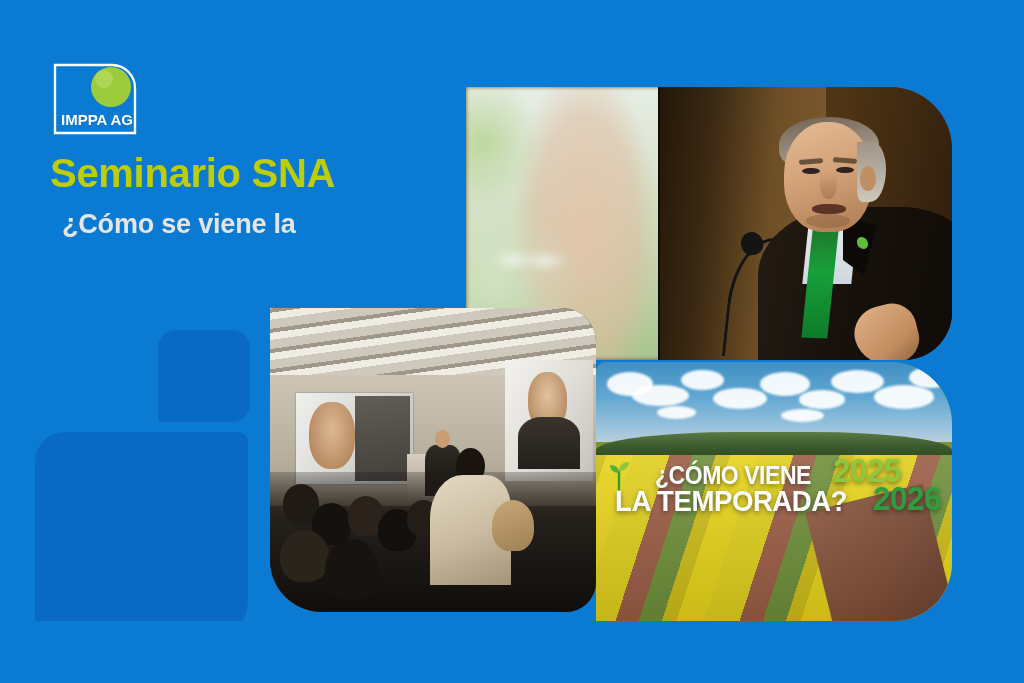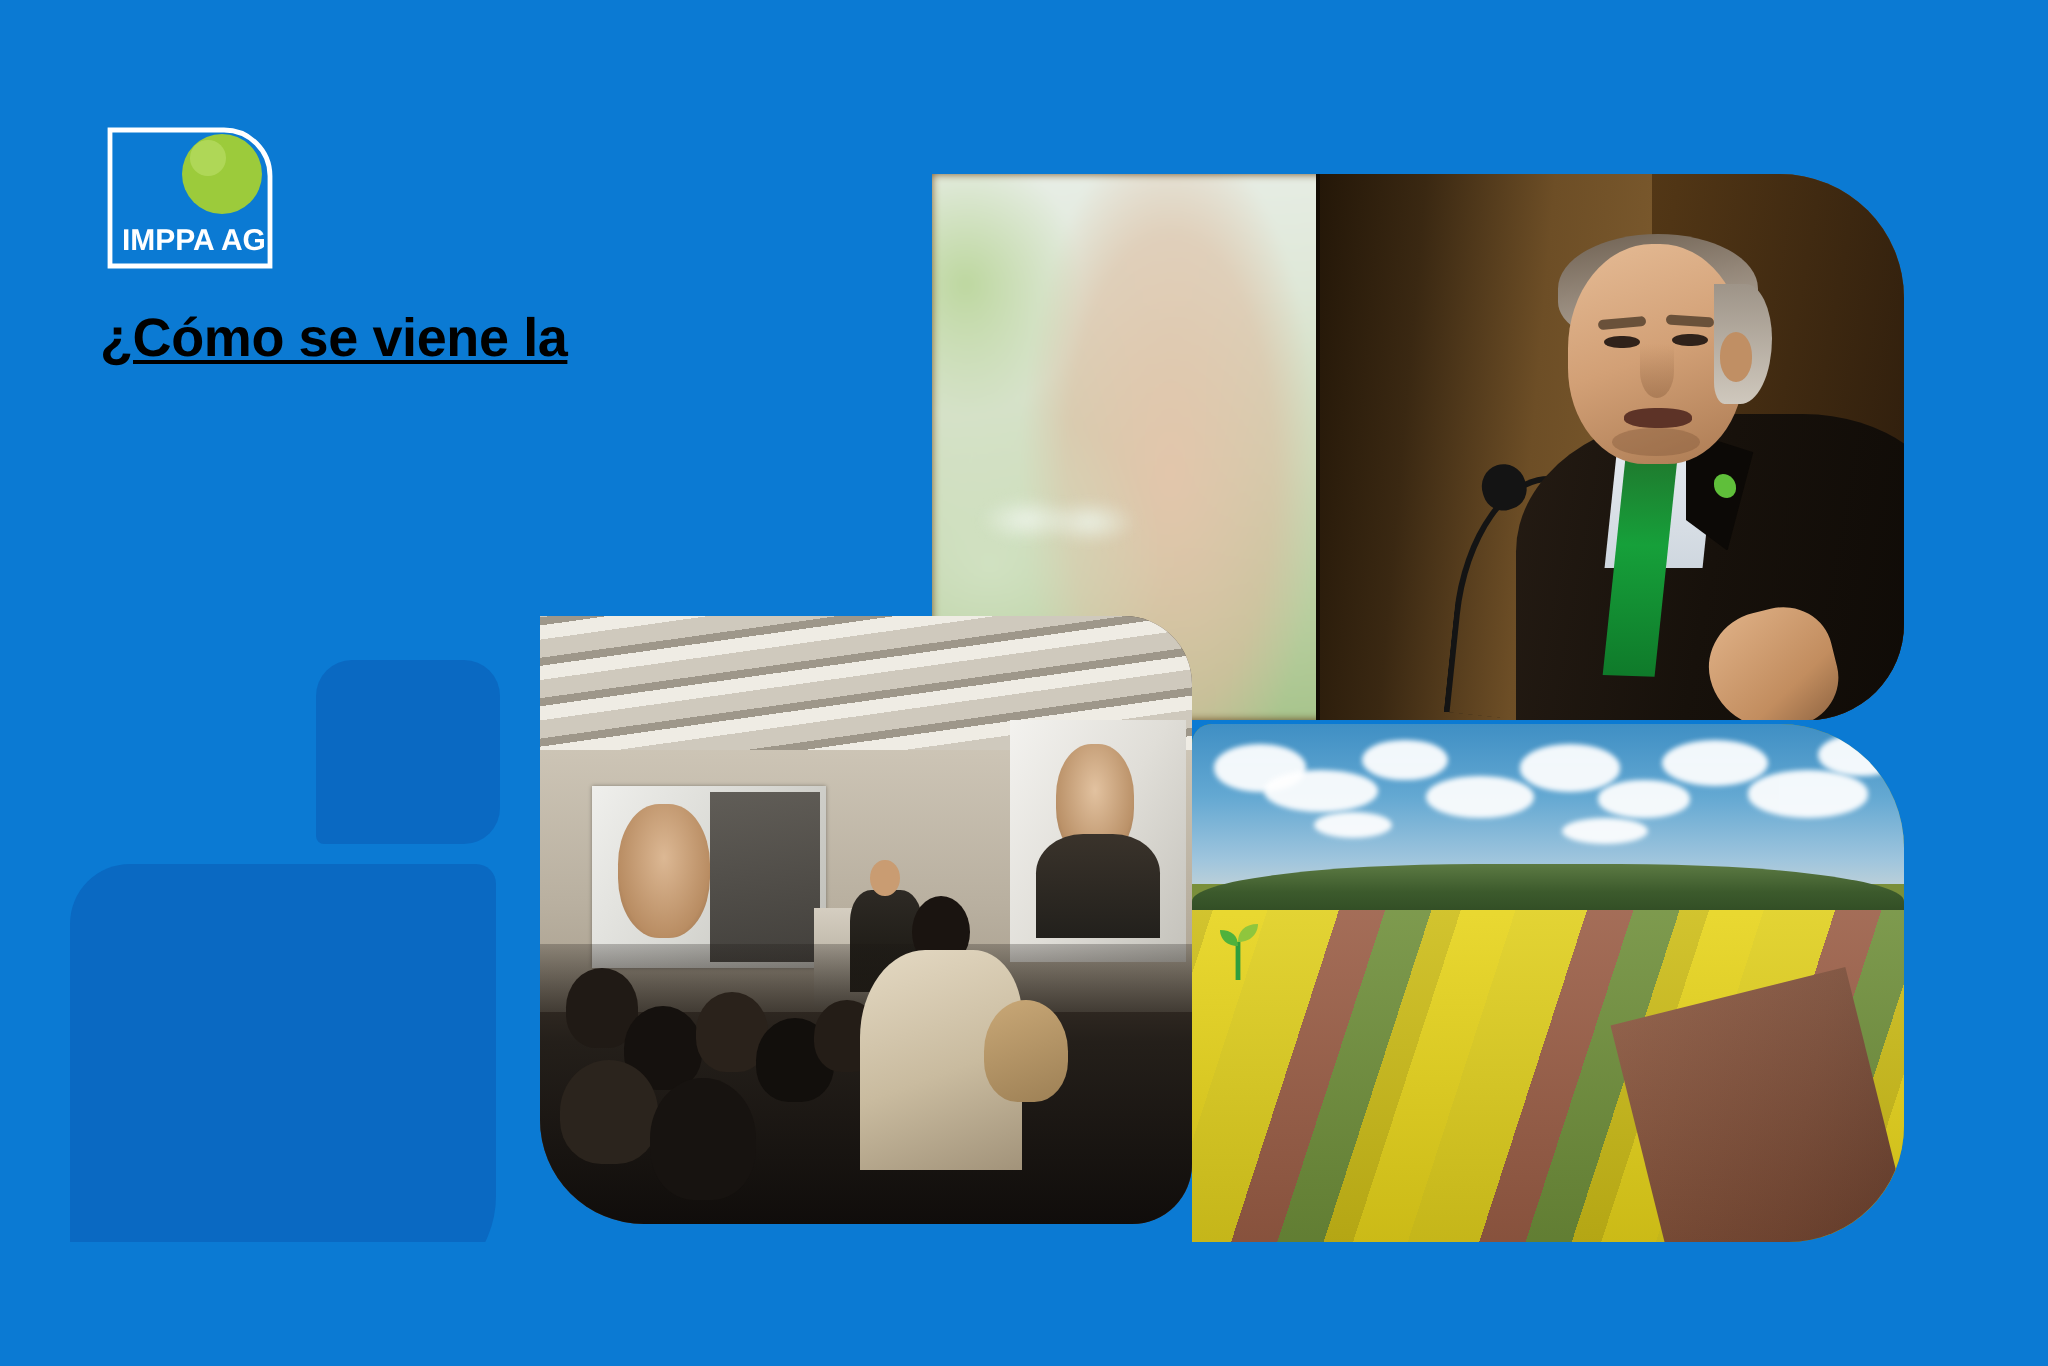--- a/index.html
+++ b/index.html
@@ -27,21 +27,21 @@
   .logo svg{display:block;width:86px;height:74px;}
 
   
   .headline{position:absolute;left:50px;top:152px;width:400px;}
   .headline .title{
     font-size:40px;font-weight:bold;line-height:1.08;
     color:#bfcd05;letter-spacing:-0.3px;margin:0 0 6px 0;
   }
   .headline .subtitle{
     font-size:27px;font-weight:bold;line-height:1.3;
-    color:#000000;letter-spacing:-0.2px;margin:0;text-decoration:underline;
+    color:#e5e5e5;letter-spacing:-0.2px;margin:12px;
   }
   .headline .subtitle span{display:block;}
 
   
   .photo{position:absolute;overflow:hidden;}
 
   
   .photo-speaker{
     left:466px;top:87px;width:486px;height:273px;
     border-radius:0 62px 48px 0;
@@ -314,20 +314,21 @@
   <div class="logo">
     <svg viewBox="0 0 86 74" xmlns="http://www.w3.org/2000/svg">
       <path d="M3 3 H60 A23 23 0 0 1 83 26 V71 H3 Z" fill="none" stroke="#ffffff" stroke-width="2.4"></path>
       <circle cx="59" cy="25" r="20" fill="#9ccb3b"></circle>
       <circle cx="52" cy="17" r="9" fill="#b5db62" opacity="0.75"></circle>
       <text x="9" y="63" font-family="Liberation Sans, sans-serif" font-size="15" font-weight="bold" fill="#ffffff">IMPPA AG</text>
     </svg>
   </div>
 
   <div class="headline">
+    <div class="title">Seminario SNA</div>
     <div class="subtitle">
       <span>¿Cómo se viene la</span>
     </div>
   </div>
 
   <div class="photo photo-speaker" aria-label="Hombre de traje oscuro con corbata verde hablando ante un micrófono">
     <div class="sp-bg"></div>
     <div class="sp-screen"></div>
     <div class="sp-seedling"></div>
     <div class="sp-dark-strip"></div>
@@ -397,15 +398,25 @@
     <div class="fd-field"></div>
     <div class="fd-brown-right"></div>
     <div class="fd-field-sheen"></div>
 
     <svg class="fd-sprout" viewBox="0 0 22 30">
       <path d="M11 30 V11" stroke="#2e9e3e" stroke-width="2.4" fill="none"></path>
       <path d="M11 13 C4 13 2 8 2 5 C8 5 11 8 11 13 Z" fill="#4fb23c"></path>
       <path d="M11 11 C18 11 21 6 21 2 C14 2 11 6 11 11 Z" fill="#8fc63d"></path>
     </svg>
 
+    <div class="fd-overlay-text">
+      <div class="fd-line1">
+        <span class="fd-w">¿CÓMO VIENE</span>
+        <span class="fd-y1">2025</span>
+      </div>
+      <div class="fd-line2">
+        <span class="fd-w fd-l2">LA TEMPORADA?</span>
+        <span class="fd-y2">2026</span>
+      </div>
+    </div>
   </div>
 
 </div>
 
 </body></html>

